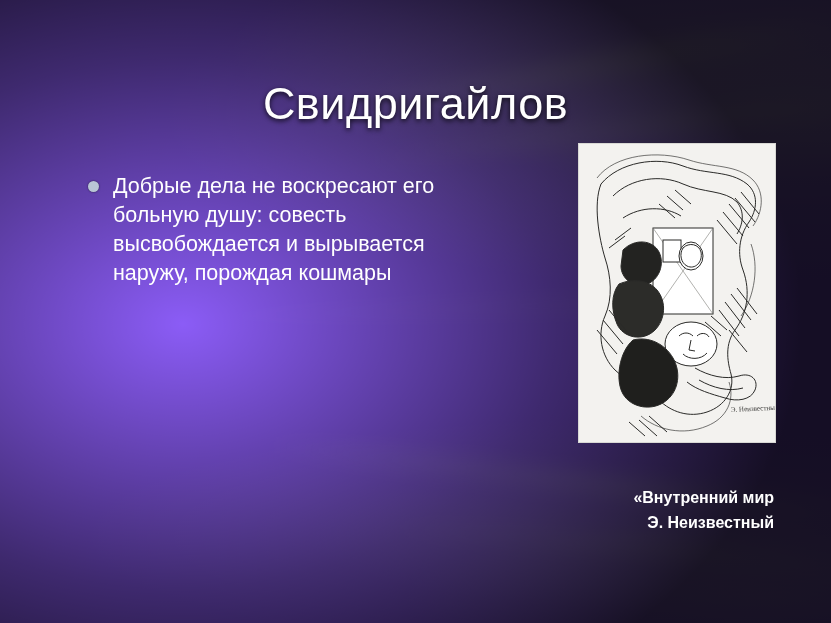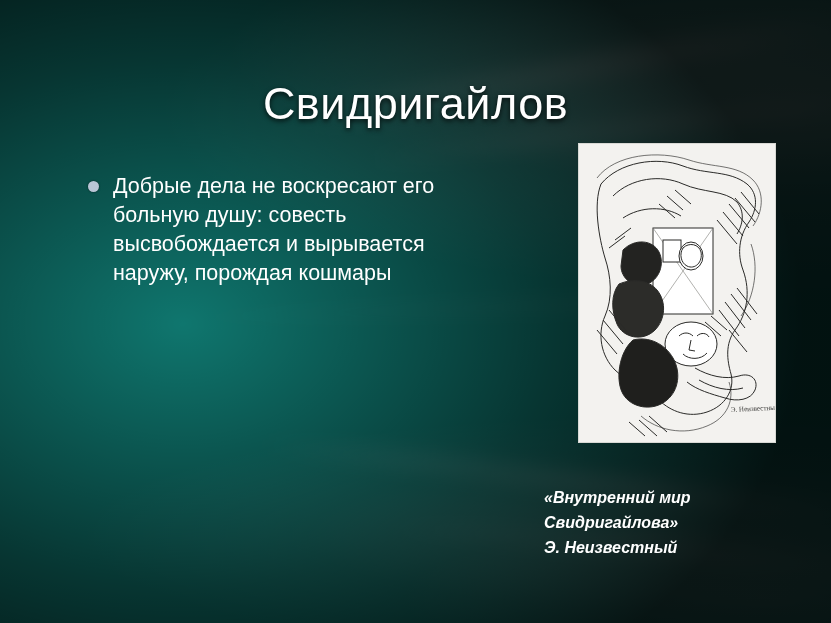--- a/index.html
+++ b/index.html
@@ -13,21 +13,21 @@
     height: 623px;
     overflow: hidden;
     font-family: "Liberation Sans", sans-serif;
     color: #ffffff;
   }
 
   .slide {
     position: relative;
     width: 831px;
     height: 623px;
-    background-color: #0f766e;
+    background-color: #8b5cf6;
     overflow: hidden;
   }
 
   
   .bg-layer {
     position: absolute;
     inset: 0;
     pointer-events: none;
   }
   .bg-grad-1 {
@@ -107,22 +107,22 @@
     position: relative;
     overflow: hidden;
     border: 1px solid #d8d8d4;
   }
   .figure-img svg { display: block; width: 100%; height: 100%; }
 
   .figure-caption {
     margin-top: 42px;
     width: 230px;
     margin-left: -34px;
+    text-align: right;
     font-size: 16px;
-    font-style: italic;
     font-weight: bold;
     line-height: 25px;
     color: #ffffff;
   }
 </style>
 </head>
 <body>
 
 <div class="slide">
 
@@ -189,18 +189,17 @@
         <g stroke="#1a1a18" stroke-width="0.7" fill="none" opacity="0.85">
           <path d="M18 34 C36 10 80 6 110 16 C134 24 158 20 174 36 C186 48 184 68 174 82"></path>
           <path d="M172 100 C180 122 176 152 162 172"></path>
           <path d="M150 238 C156 256 148 274 128 282 C104 292 78 286 62 272"></path>
         </g>
         <text x="152" y="268" font-family="Liberation Serif, serif" font-size="7" fill="#3a3a38" transform="rotate(-3 152 268)">Э. Неизвестный</text>
       </svg>
     </div>
     <div class="figure-caption">
       <div>«Внутренний мир</div>
-      <div>Свидригайлова»</div>
       <div>Э. Неизвестный</div>
     </div>
   </div>
 
 </div>
 
 </body></html>

